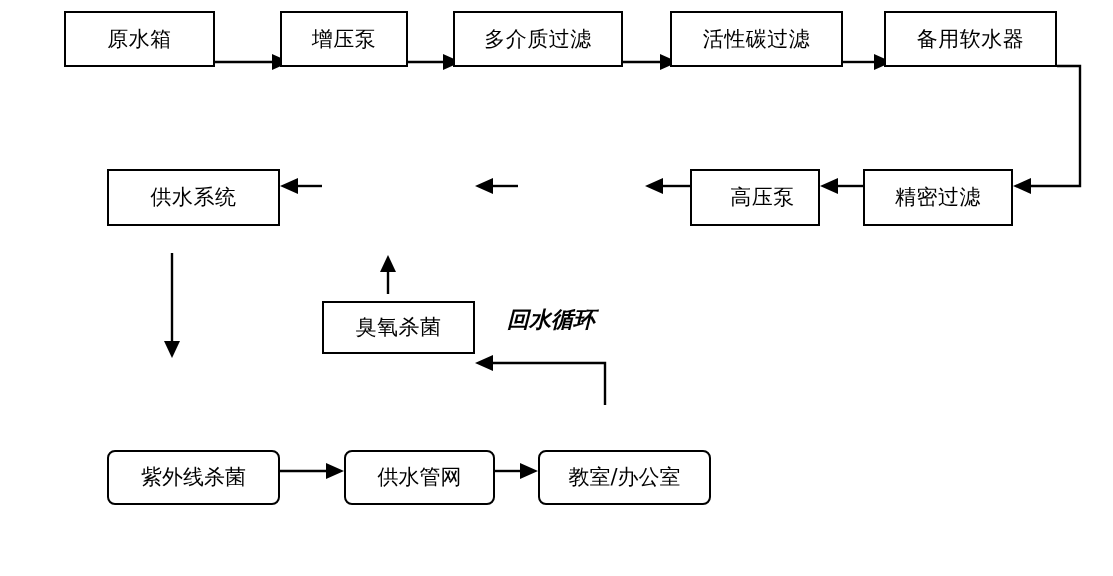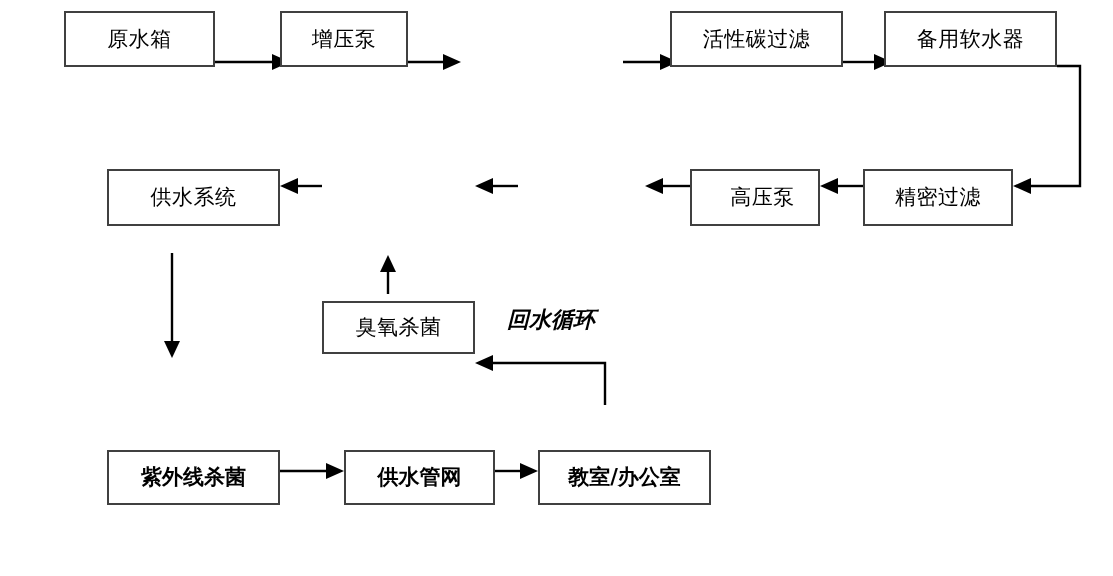--- a/index.html
+++ b/index.html
@@ -14,38 +14,39 @@
   #canvas {
     position: relative;
     width: 1113px;
     height: 576px;
     background: #ffffff;
     overflow: hidden;
   }
   .node {
     position: absolute;
     box-sizing: border-box;
-    border: 2px solid #404040;
+    border: 2px solid #000000;
     background: #ffffff;
     display: flex;
     align-items: center;
     justify-content: center;
     color: #000000;
     font-family: "DejaVu Serif", "Liberation Serif", serif;
     font-size: 21px;
     letter-spacing: 0.5px;
     line-height: 1;
     white-space: nowrap;
     z-index: 3;
   }
   .node.sans {
     font-family: "DejaVu Sans", "Liberation Sans", sans-serif;
-    font-weight: bold;
+    font-weight: normal;
     font-size: 21px;
     letter-spacing: 0px;
+    border-radius: 8px;
   }
   .label-free {
     position: absolute;
     color: #000000;
     font-family: "DejaVu Sans", "Liberation Sans", sans-serif;
     font-weight: bold;
     font-size: 22px;
     white-space: nowrap;
     line-height: 1;
     z-index: 3;
@@ -136,20 +137,21 @@
     <g>
       <line x1="495" y1="471" x2="520" y2="471"></line>
       <polygon points="520,463 538,471 520,479"></polygon>
     </g>
   </svg>
 
   <div class="node" style="left:64px;  top:11px;  width:151px; height:56px;">原水箱</div>
 
   <div class="node" style="left:280px; top:11px; width:128px; height:56px;">增压泵</div>
 
+  <div class="node" style="left:453px; top:11px; width:170px; height:56px;">多介质过滤</div>
 
   <div class="node" style="left:670px; top:11px; width:173px; height:56px;">活性碳过滤</div>
 
   <div class="node" style="left:884px; top:11px; width:173px; height:56px;">备用软水器</div>
 
   <div class="node" style="left:107px; top:169px; width:173px; height:57px;">供水系统</div>
 
 
 
   <div class="node" style="left:690px; top:169px; width:130px; height:57px;padding-left:15px;">高压泵</div>

